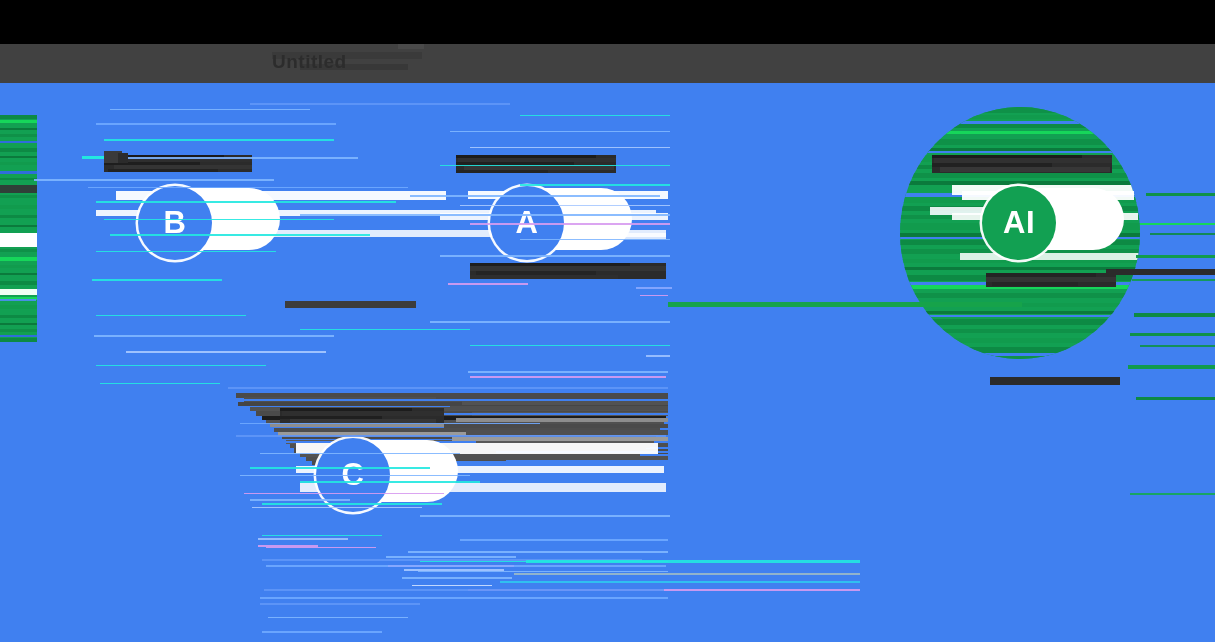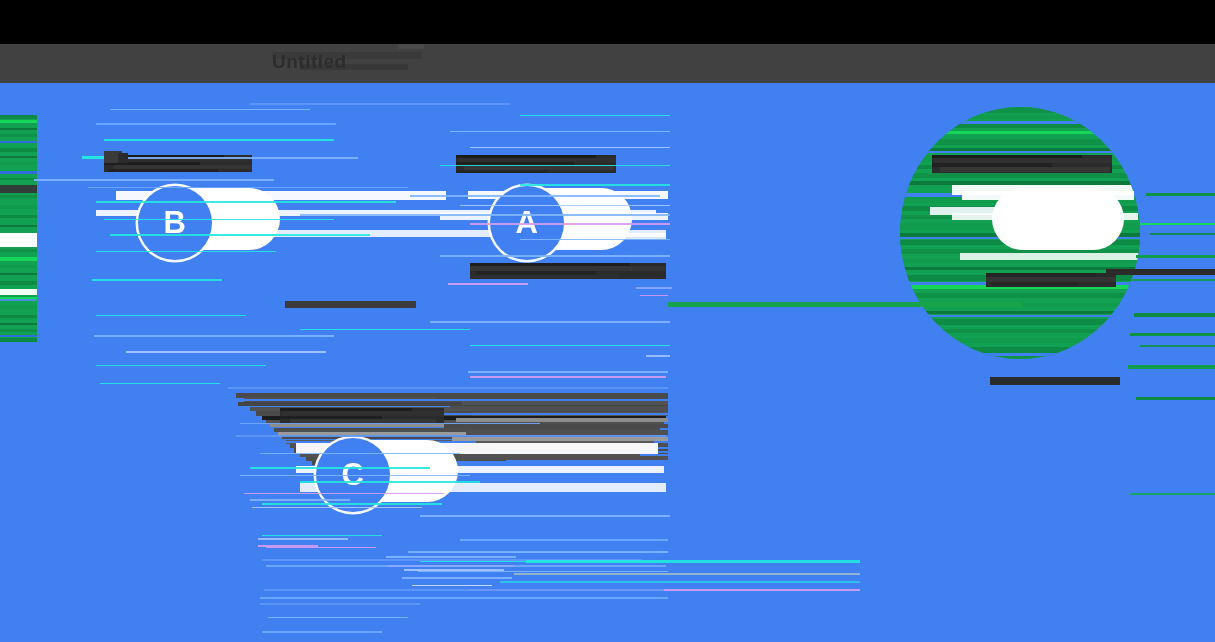--- a/index.html
+++ b/index.html
@@ -233,20 +233,23 @@
 
     <div class="lbl" style="left:932px;top:72px;width:180px;height:18px;">
       <div class="sl" style="top:0;width:150px;height:3px;background:#1c1c1c;"></div>
       <div class="sl" style="top:3px;left:2px;width:186px;height:5px;background:#313131;"></div>
       <div class="sl" style="top:8px;width:120px;height:4px;background:#212121;"></div>
       <div class="sl" style="top:12px;left:8px;width:170px;height:5px;background:#373737;"></div>
     </div>
     <div class="pill" style="left:992px;top:105px;width:132px;"></div>
     <div class="pill-smear" style="left:962px;top:108px;width:172px;height:9px;opacity:.95;"></div>
     <div class="pill-smear" style="left:952px;top:130px;width:186px;height:7px;opacity:.9;"></div>
+    <div class="badge green" style="left:982px;top:103px;">
+      <span>AI</span>
+    </div>
     <div class="lbl" style="left:986px;top:190px;width:130px;height:14px;">
       <div class="sl" style="top:0;width:110px;height:4px;background:#242424;"></div>
       <div class="sl" style="top:4px;width:132px;height:5px;background:#343434;"></div>
       <div class="sl" style="top:9px;left:6px;width:86px;height:4px;background:#262626;"></div>
     </div>
 
     <div id="artifacts">
         <div class="art" style="left: 34px; top: 96px; width: 240px; height: 2px; background: rgb(127, 182, 255); opacity: 0.9;"></div>
         <div class="art" style="left: 520px; top: 101px; width: 150px; height: 2px; background: rgb(34, 232, 224); opacity: 0.9;"></div>
         <div class="art" style="left: 88px; top: 104px; width: 320px; height: 1px; background: rgb(111, 168, 255); opacity: 0.9;"></div>

